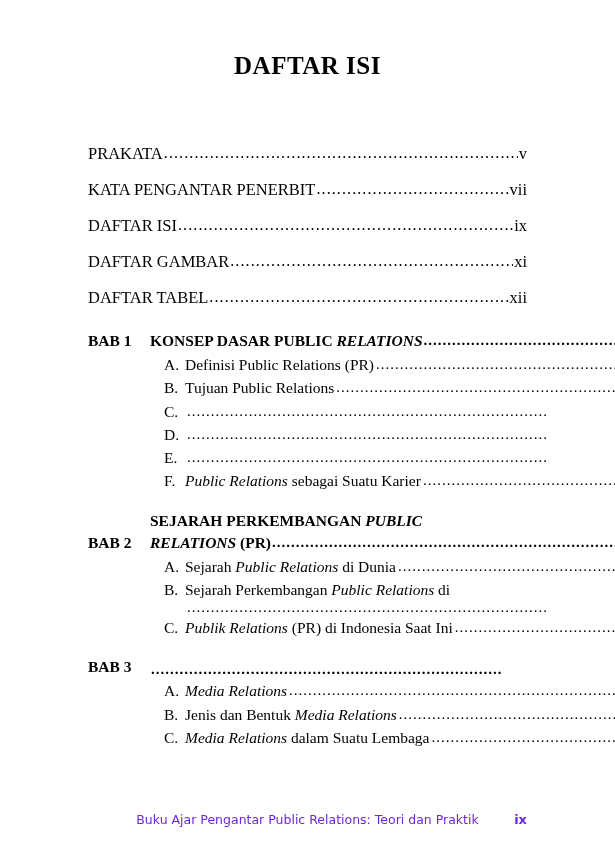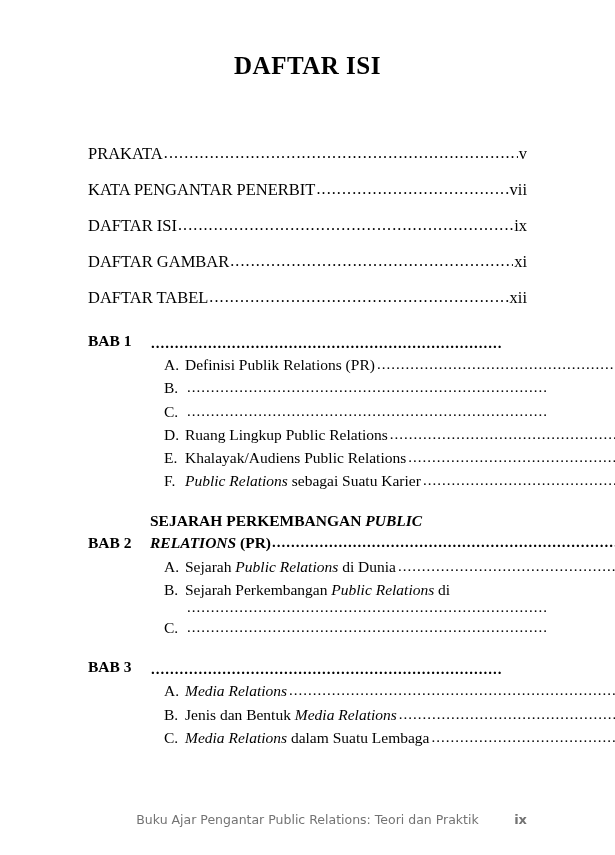--- a/index.html
+++ b/index.html
@@ -145,21 +145,21 @@
   .footer {
     position: absolute;
     left: 88px;
     right: 88px;
     bottom: 80px;
     display: flex;
     align-items: baseline;
     justify-content: center;
     font-family: "DejaVu Sans", sans-serif;
     font-size: 12.5px;
-    color: #737373;
+    color: #6d28d9;
   }
   .footer-text {
     flex: 0 0 auto;
   }
   .footer-page {
     position: absolute;
     right: 0;
     font-weight: bold;
     font-size: 13px;
     font-family: "DejaVu Sans", sans-serif;
@@ -206,74 +206,74 @@
 
   </div>
 
   <div class="chapters">
 
     <div class="chapter">
       <div class="chap-head">
         <span class="chap-num">BAB 1</span>
         <span class="chap-titlewrap">
           <span class="chap-line">
+            <span class="chap-text"><span>KONSEP DASAR PUBLIC </span><i>RELATIONS</i></span>
             <span class="chap-dots">..........................................................................</span>
 
           </span>
         </span>
       </div>
       <div class="entries">
 
         <div class="entry">
           <span class="entry-letter">A.</span>
           <span class="entry-body">
             <span class="entry-line">
-              <span class="entry-text"><span>Definisi Publik Relations (PR)</span><i></i><span></span></span>
+              <span class="entry-text"><span>Definisi Public Relations (PR)</span><i></i><span></span></span>
               <span class="entry-dots">............................................................................</span>
 
             </span>
           </span>
         </div>
 
         <div class="entry">
           <span class="entry-letter">B.</span>
           <span class="entry-body">
             <span class="entry-line">
+              <span class="entry-text"><span>Tujuan Public Relations</span><i></i><span></span></span>
               <span class="entry-dots">............................................................................</span>
 
             </span>
           </span>
         </div>
 
         <div class="entry">
           <span class="entry-letter">C.</span>
           <span class="entry-body">
             <span class="entry-line">
               <span class="entry-dots">............................................................................</span>
 
             </span>
           </span>
         </div>
 
         <div class="entry">
           <span class="entry-letter">D.</span>
           <span class="entry-body">
             <span class="entry-line">
-              <span class="entry-text"><span>Ruang Lingkup Public Relations </span><i></i><span></span></span>
               <span class="entry-dots">............................................................................</span>
 
             </span>
           </span>
         </div>
 
         <div class="entry">
           <span class="entry-letter">E.</span>
           <span class="entry-body">
             <span class="entry-line">
-              <span class="entry-text"><span>Khalayak/Audiens Public Relations</span><i></i><span></span></span>
               <span class="entry-dots">............................................................................</span>
 
             </span>
           </span>
         </div>
 
         <div class="entry">
           <span class="entry-letter">F.</span>
           <span class="entry-body">
             <span class="entry-line">
@@ -320,20 +320,21 @@
               <span class="entry-dots">............................................................................</span>
 
             </span>
           </span>
         </div>
 
         <div class="entry">
           <span class="entry-letter">C.</span>
           <span class="entry-body">
             <span class="entry-line">
+              <span class="entry-text"><span></span><i>Publik Relations</i><span> (PR) di Indonesia Saat Ini </span></span>
               <span class="entry-dots">............................................................................</span>
 
             </span>
           </span>
         </div>
 
       </div>
     </div>
 
     <div class="chapter">

